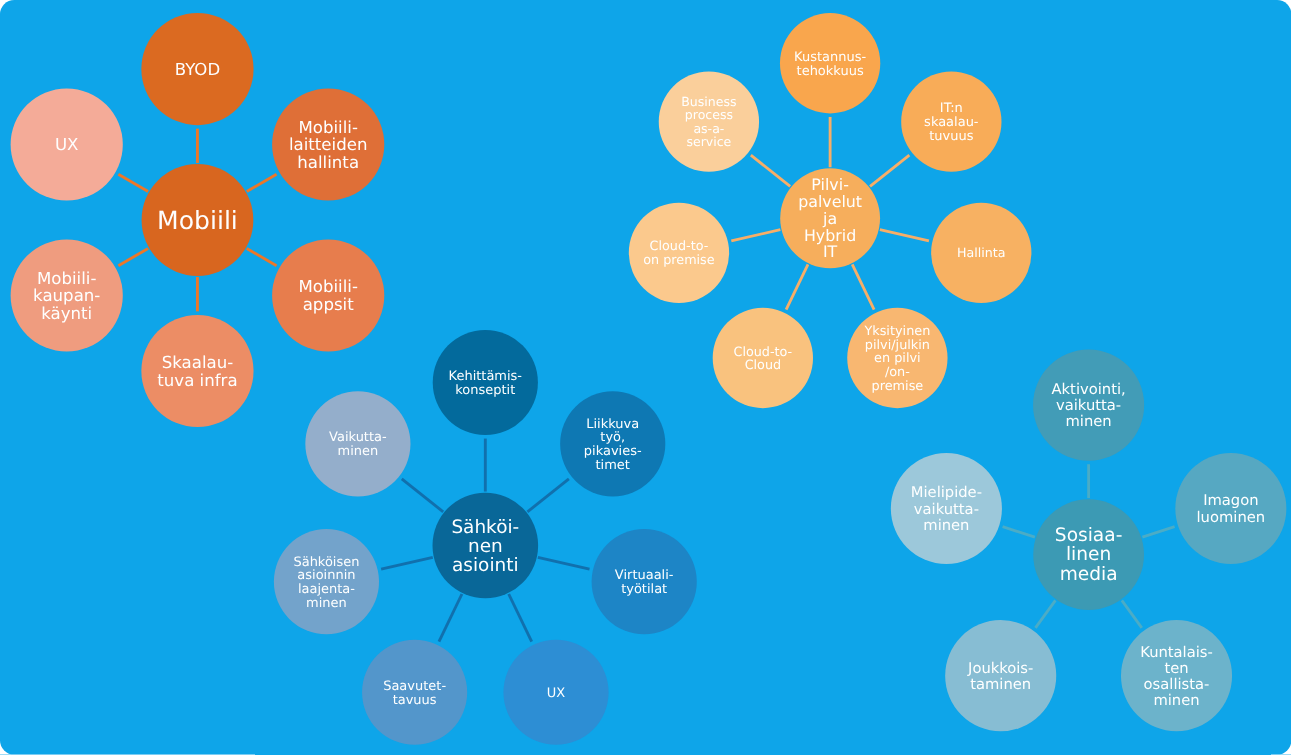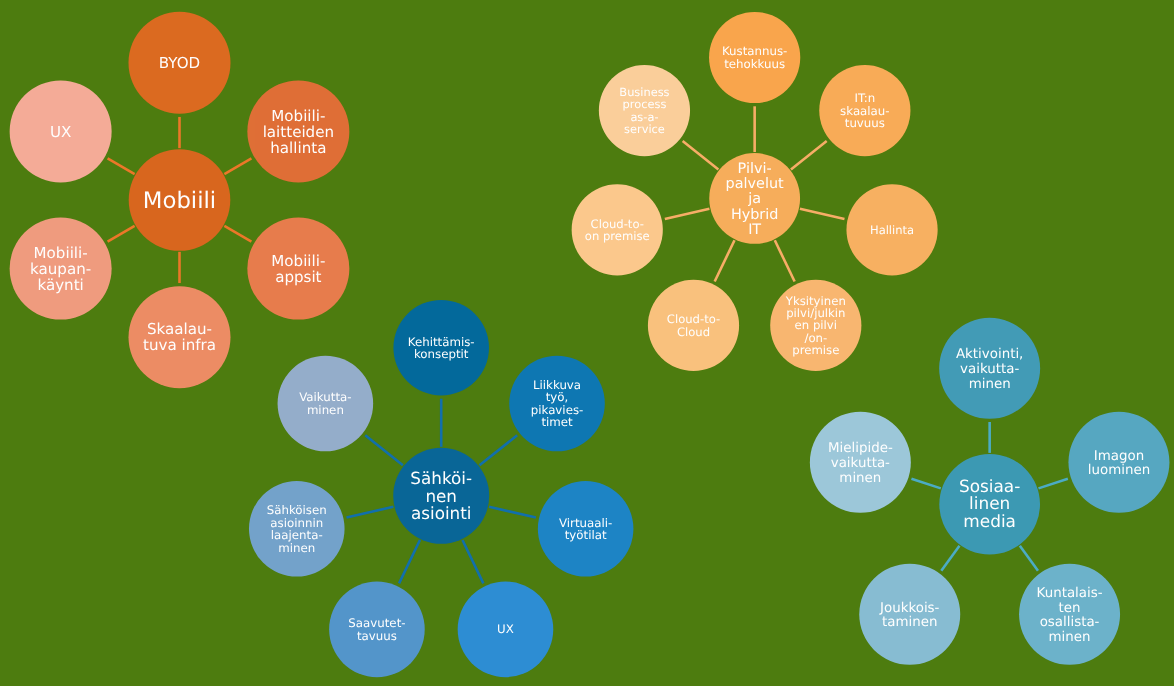--- a/index.html
+++ b/index.html
@@ -1,19 +1,19 @@
 <!DOCTYPE html>
 <html><head>
 <meta charset="utf-8">
 <title>Mind map – Mobiili / Pilvipalvelut / Sähköinen asiointi / Sosiaalinen media</title>
 <style>
   html,body{margin:0;padding:0;}
   body{width:1174px;height:686px;background:#ffffff;overflow:hidden;
        font-family:"DejaVu Sans",sans-serif;-webkit-font-smoothing:antialiased;}
-  #stage{position:relative;width:1174px;height:686px;background:#4d7c0f;}
+  #stage{position:relative;width:1174px;height:686px;background:#0ea5e9;border-radius:13px;}
   svg#mindmap{position:absolute;left:0;top:0;width:1174px;height:686px;display:block;
        opacity:0.9999;will-change:opacity;}
   text.node-label{fill:#ffffff;text-anchor:middle;font-family:"DejaVu Sans",sans-serif;
        text-rendering:geometricPrecision;}
   line.connector{stroke-linecap:butt;}
 </style>
 </head>
 <body>
 
 <div id="stage">

